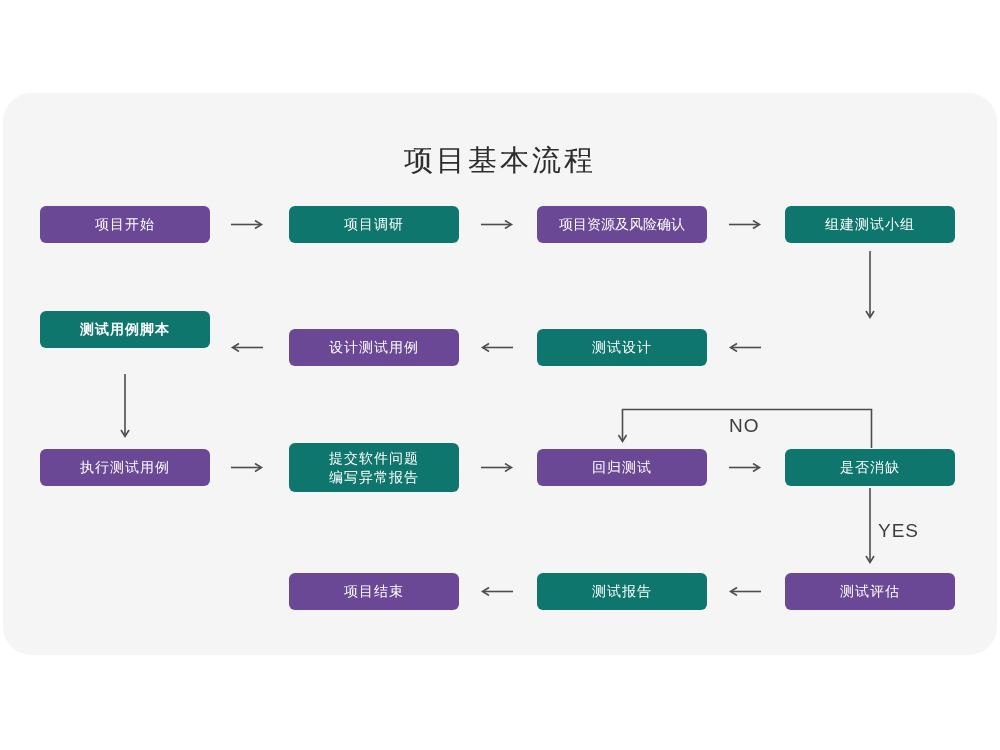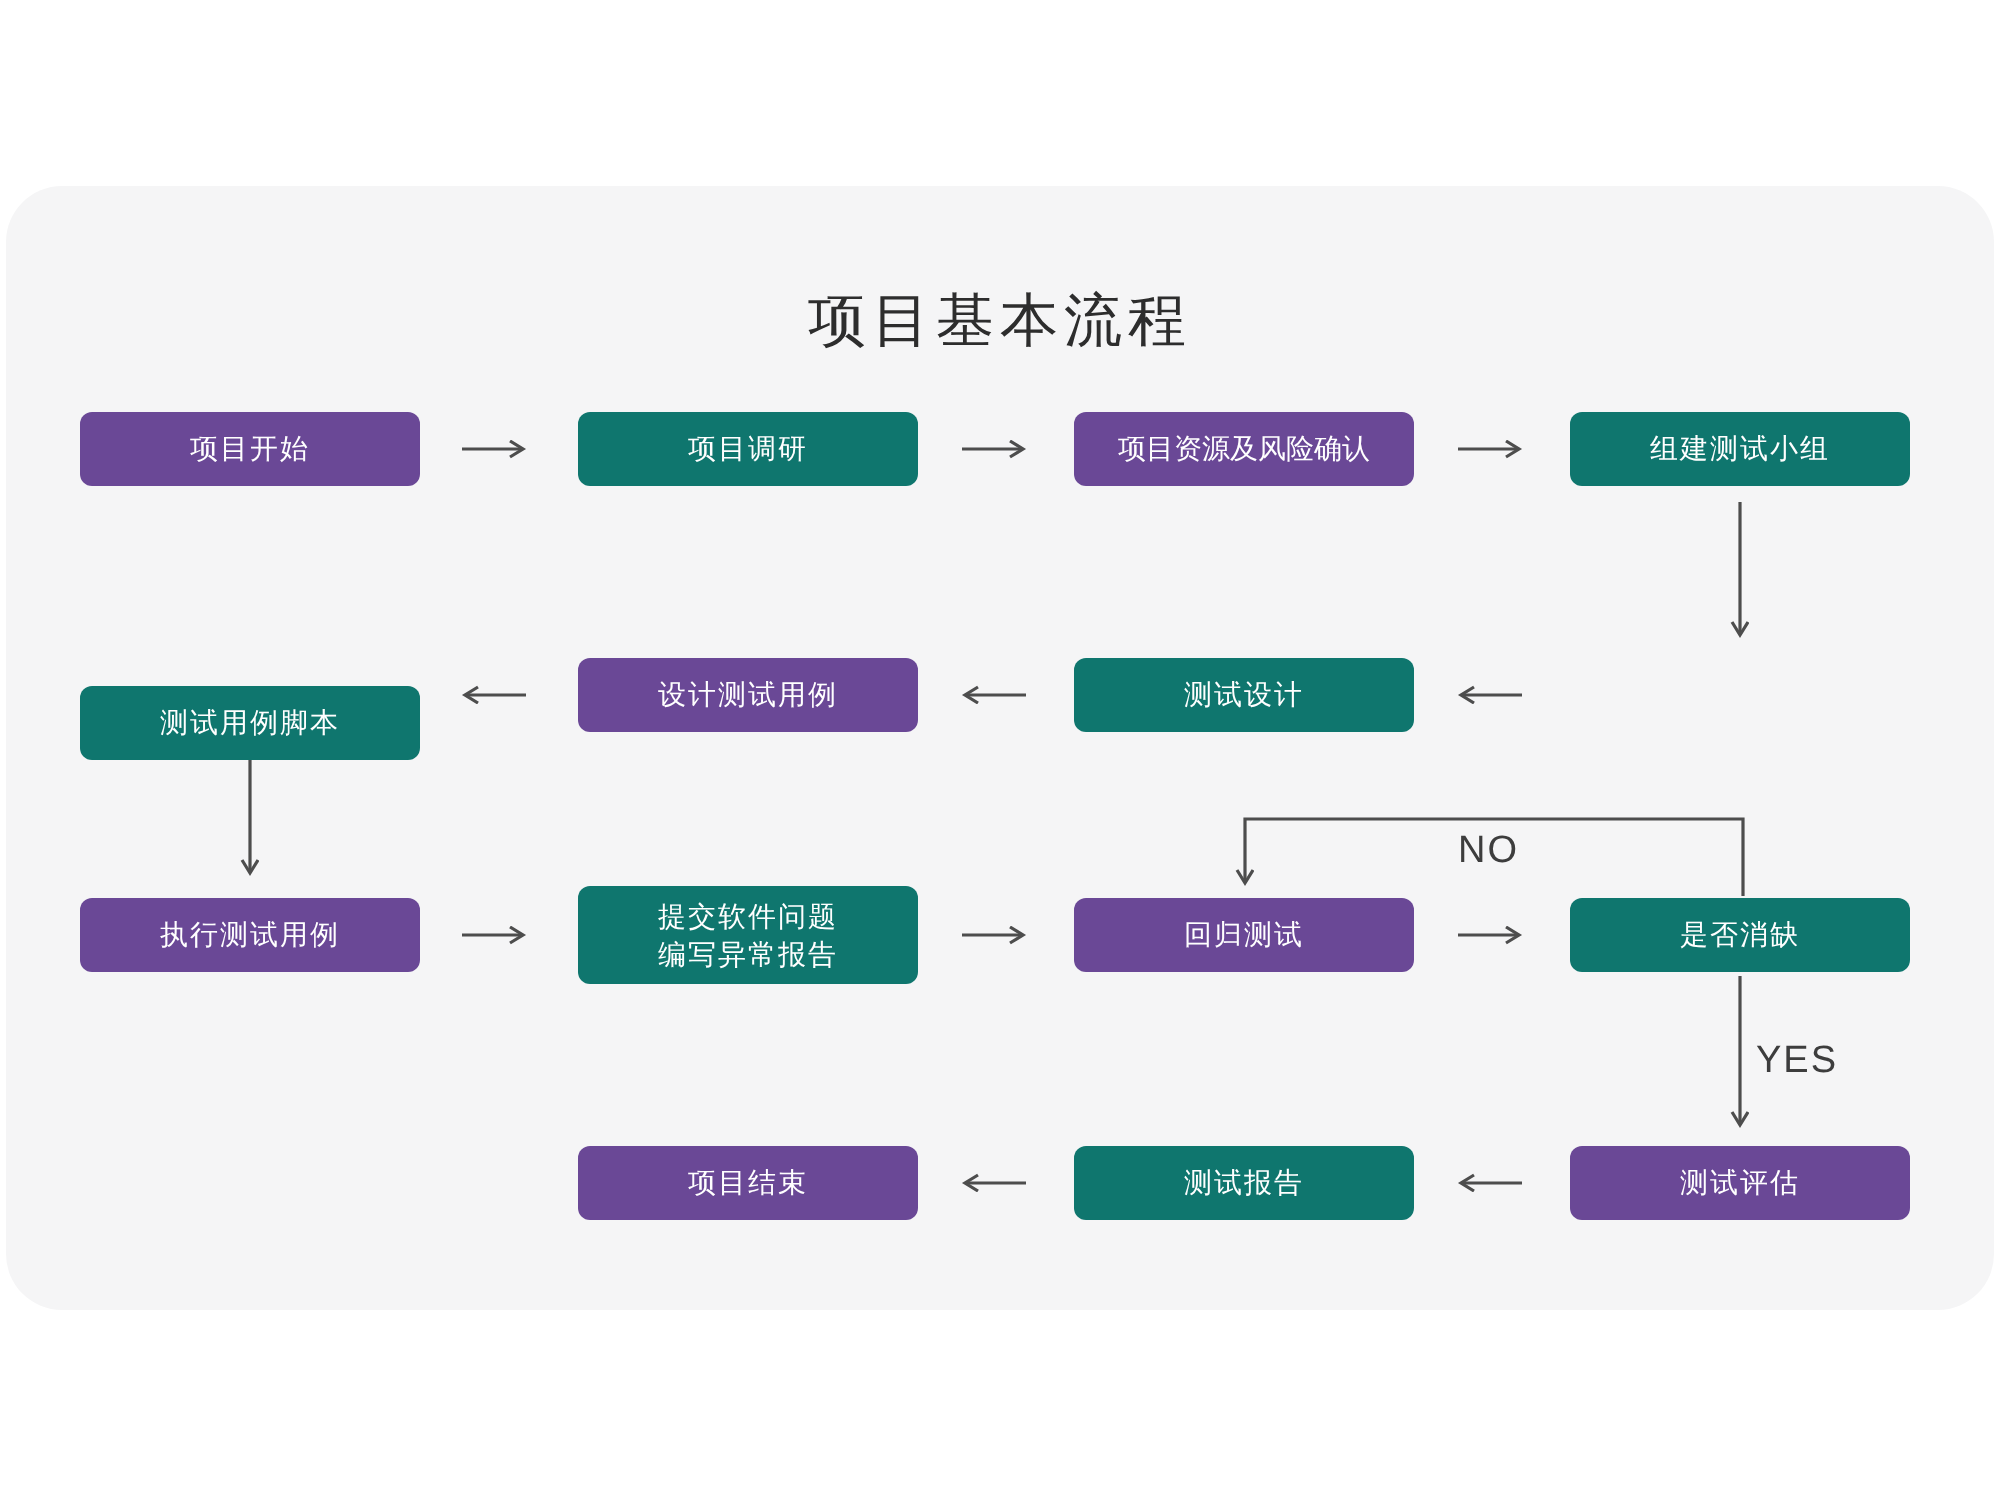--- a/index.html
+++ b/index.html
@@ -43,21 +43,21 @@
     letter-spacing: 1px;
   }
   .node.purple { background: #6A4896; }
   .node.gray   { background: #0f766e; }
 
   
   #n-start        { left: 40px;  top: 206px; }
   #n-research     { left: 289px; top: 206px; }
   #n-resource     { left: 537px; top: 206px; letter-spacing: 0; }
   #n-team         { left: 785px; top: 206px; }
-  #n-script       { left: 40px;  top: 343px; }
+  #n-script       { left: 40px;  top: 311px; font-weight: bold; }
   #n-design-cases { left: 289px; top: 329px; }
   #n-test-design  { left: 537px; top: 329px; }
   #n-plan         { left: 785px; top: 329px; }
   #n-execute      { left: 40px;  top: 449px; }
   #n-submit       { left: 289px; top: 443px; height: 49px; }
   #n-regression   { left: 537px; top: 449px; }
   #n-defect       { left: 785px; top: 449px; }
   #n-end          { left: 289px; top: 573px; }
   #n-report       { left: 537px; top: 573px; text-align: center; }
   #n-eval         { left: 785px; top: 573px; }

